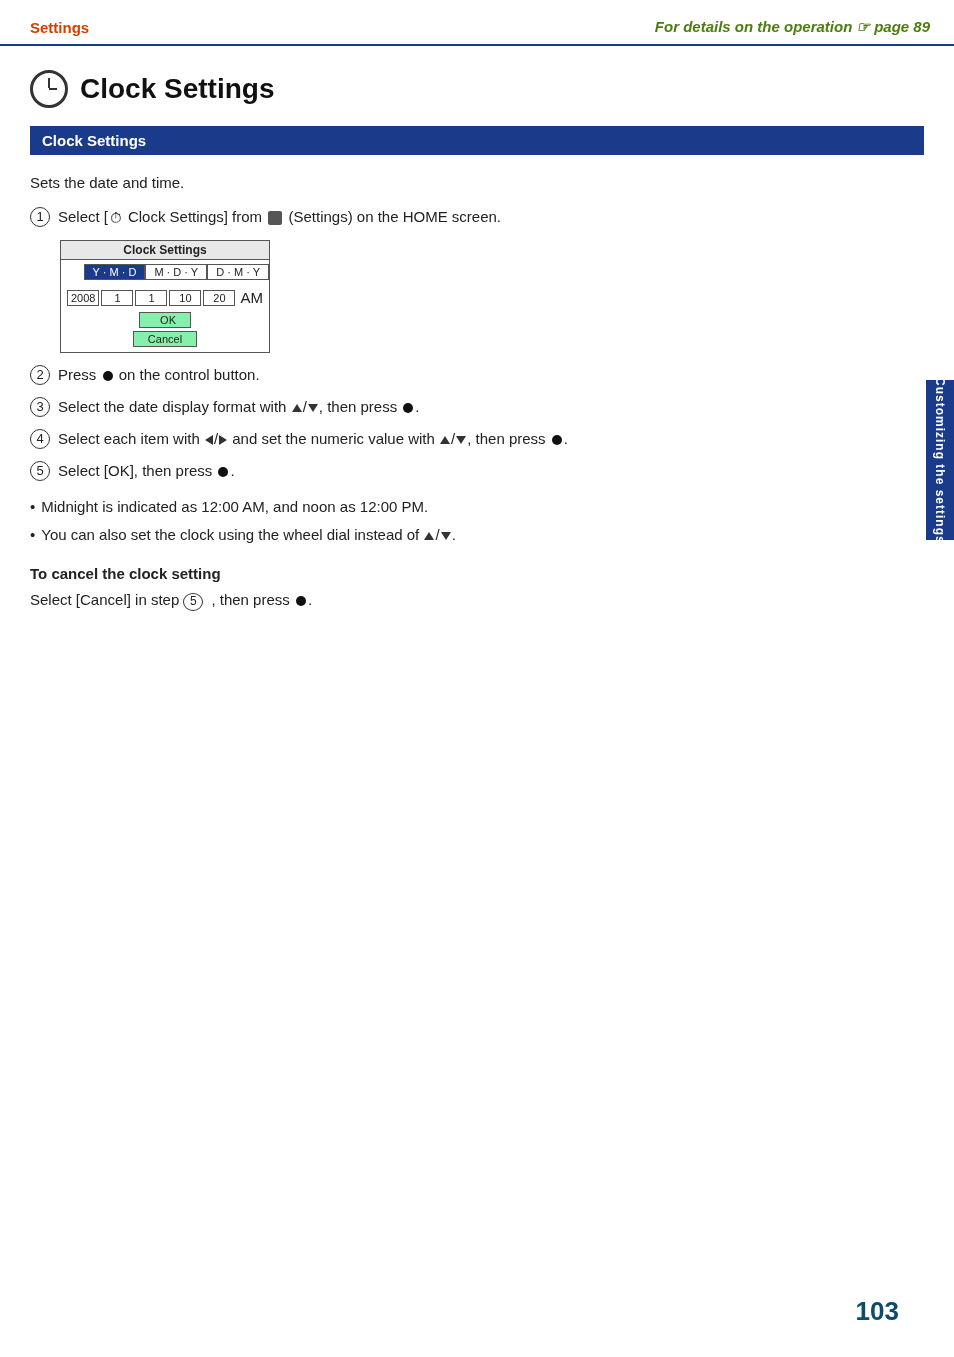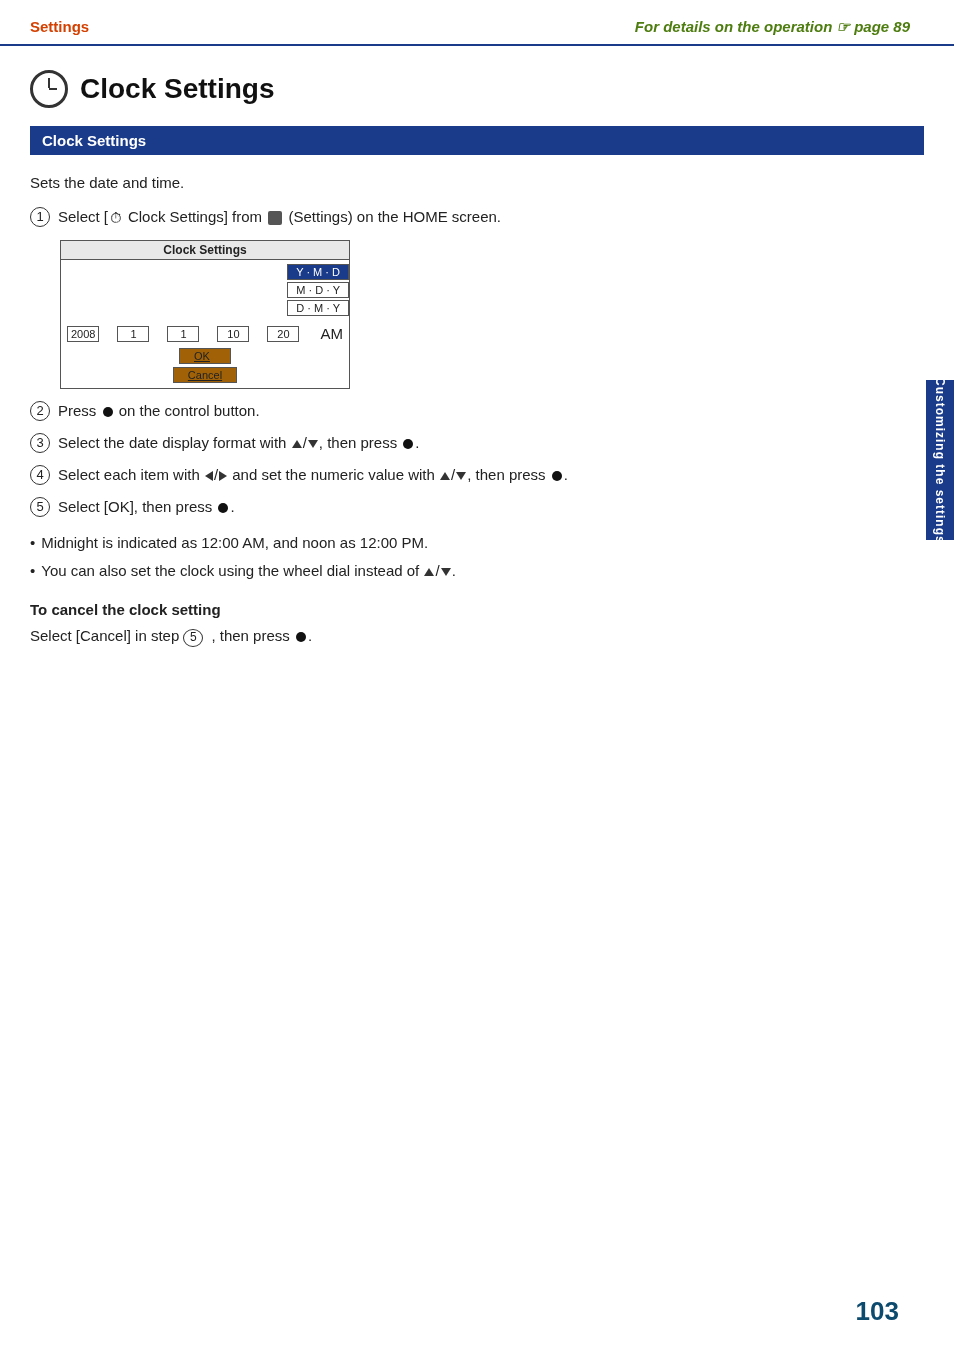--- a/index.html
+++ b/index.html
@@ -10,21 +10,22 @@
       font-family: Arial, Helvetica, sans-serif;
       font-size: 15px;
       color: #222;
       position: relative;
     }
 
     
     .page-header {
       display: flex;
       justify-content: space-between;
-      padding: 18px 44px 8px 30px;
+      align-items: center;
+      padding: 18px 24px 8px 30px;
       border-bottom: 2px solid #1a3a8a;
       gap: 40px;
     }
     .header-settings {
       color: #d44000;
       font-size: 15px;
       font-weight: bold;
     }
     .header-operation {
       color: #4d7c0f;
@@ -138,61 +139,60 @@
     .dialog-title-bar {
       background: #e8e8e8;
       border-bottom: 1px solid #555;
       text-align: center;
       font-size: 12px;
       padding: 2px 6px;
       font-weight: bold;
     }
     .dialog-options {
       display: flex;
-      flex-direction: column;
+      flex-direction: row;
       margin-left: auto;
     }
     .dialog-option {
       border: 1px solid #555;
       font-size: 11px;
       padding: 1px 8px;
       margin-bottom: 2px;
       text-align: center;
       min-width: 60px;
     }
     .dialog-option.selected {
       background: #1a3a8a;
       color: #fff;
     }
     .dialog-bottom-row {
       display: flex;
       align-items: center;
       padding: 3px 6px;
-      gap: 18px;
+      gap: 2px;
       font-size: 11px;
     }
     .dialog-field {
       border: 1px solid #555;
       font-size: 11px;
       padding: 1px 3px;
       min-width: 32px;
       text-align: center;
     }
     .dialog-am {
       font-size: 15px;
       margin-left: 3px;
     }
     .dialog-btn {
       border: 1px solid #555;
       font-size: 11px;
       padding: 1px 14px;
-      text-align: left;
-      background: #a16207;
+      text-align: right;
+      background: #86efac;
       min-width: 52px;
-      text-decoration: underline;
     }
 
     
     .bullet-row {
       display: flex;
       margin-bottom: 4px;
       line-height: 1.6;
     }
     .bullet-dot {
       margin-right: 6px;

